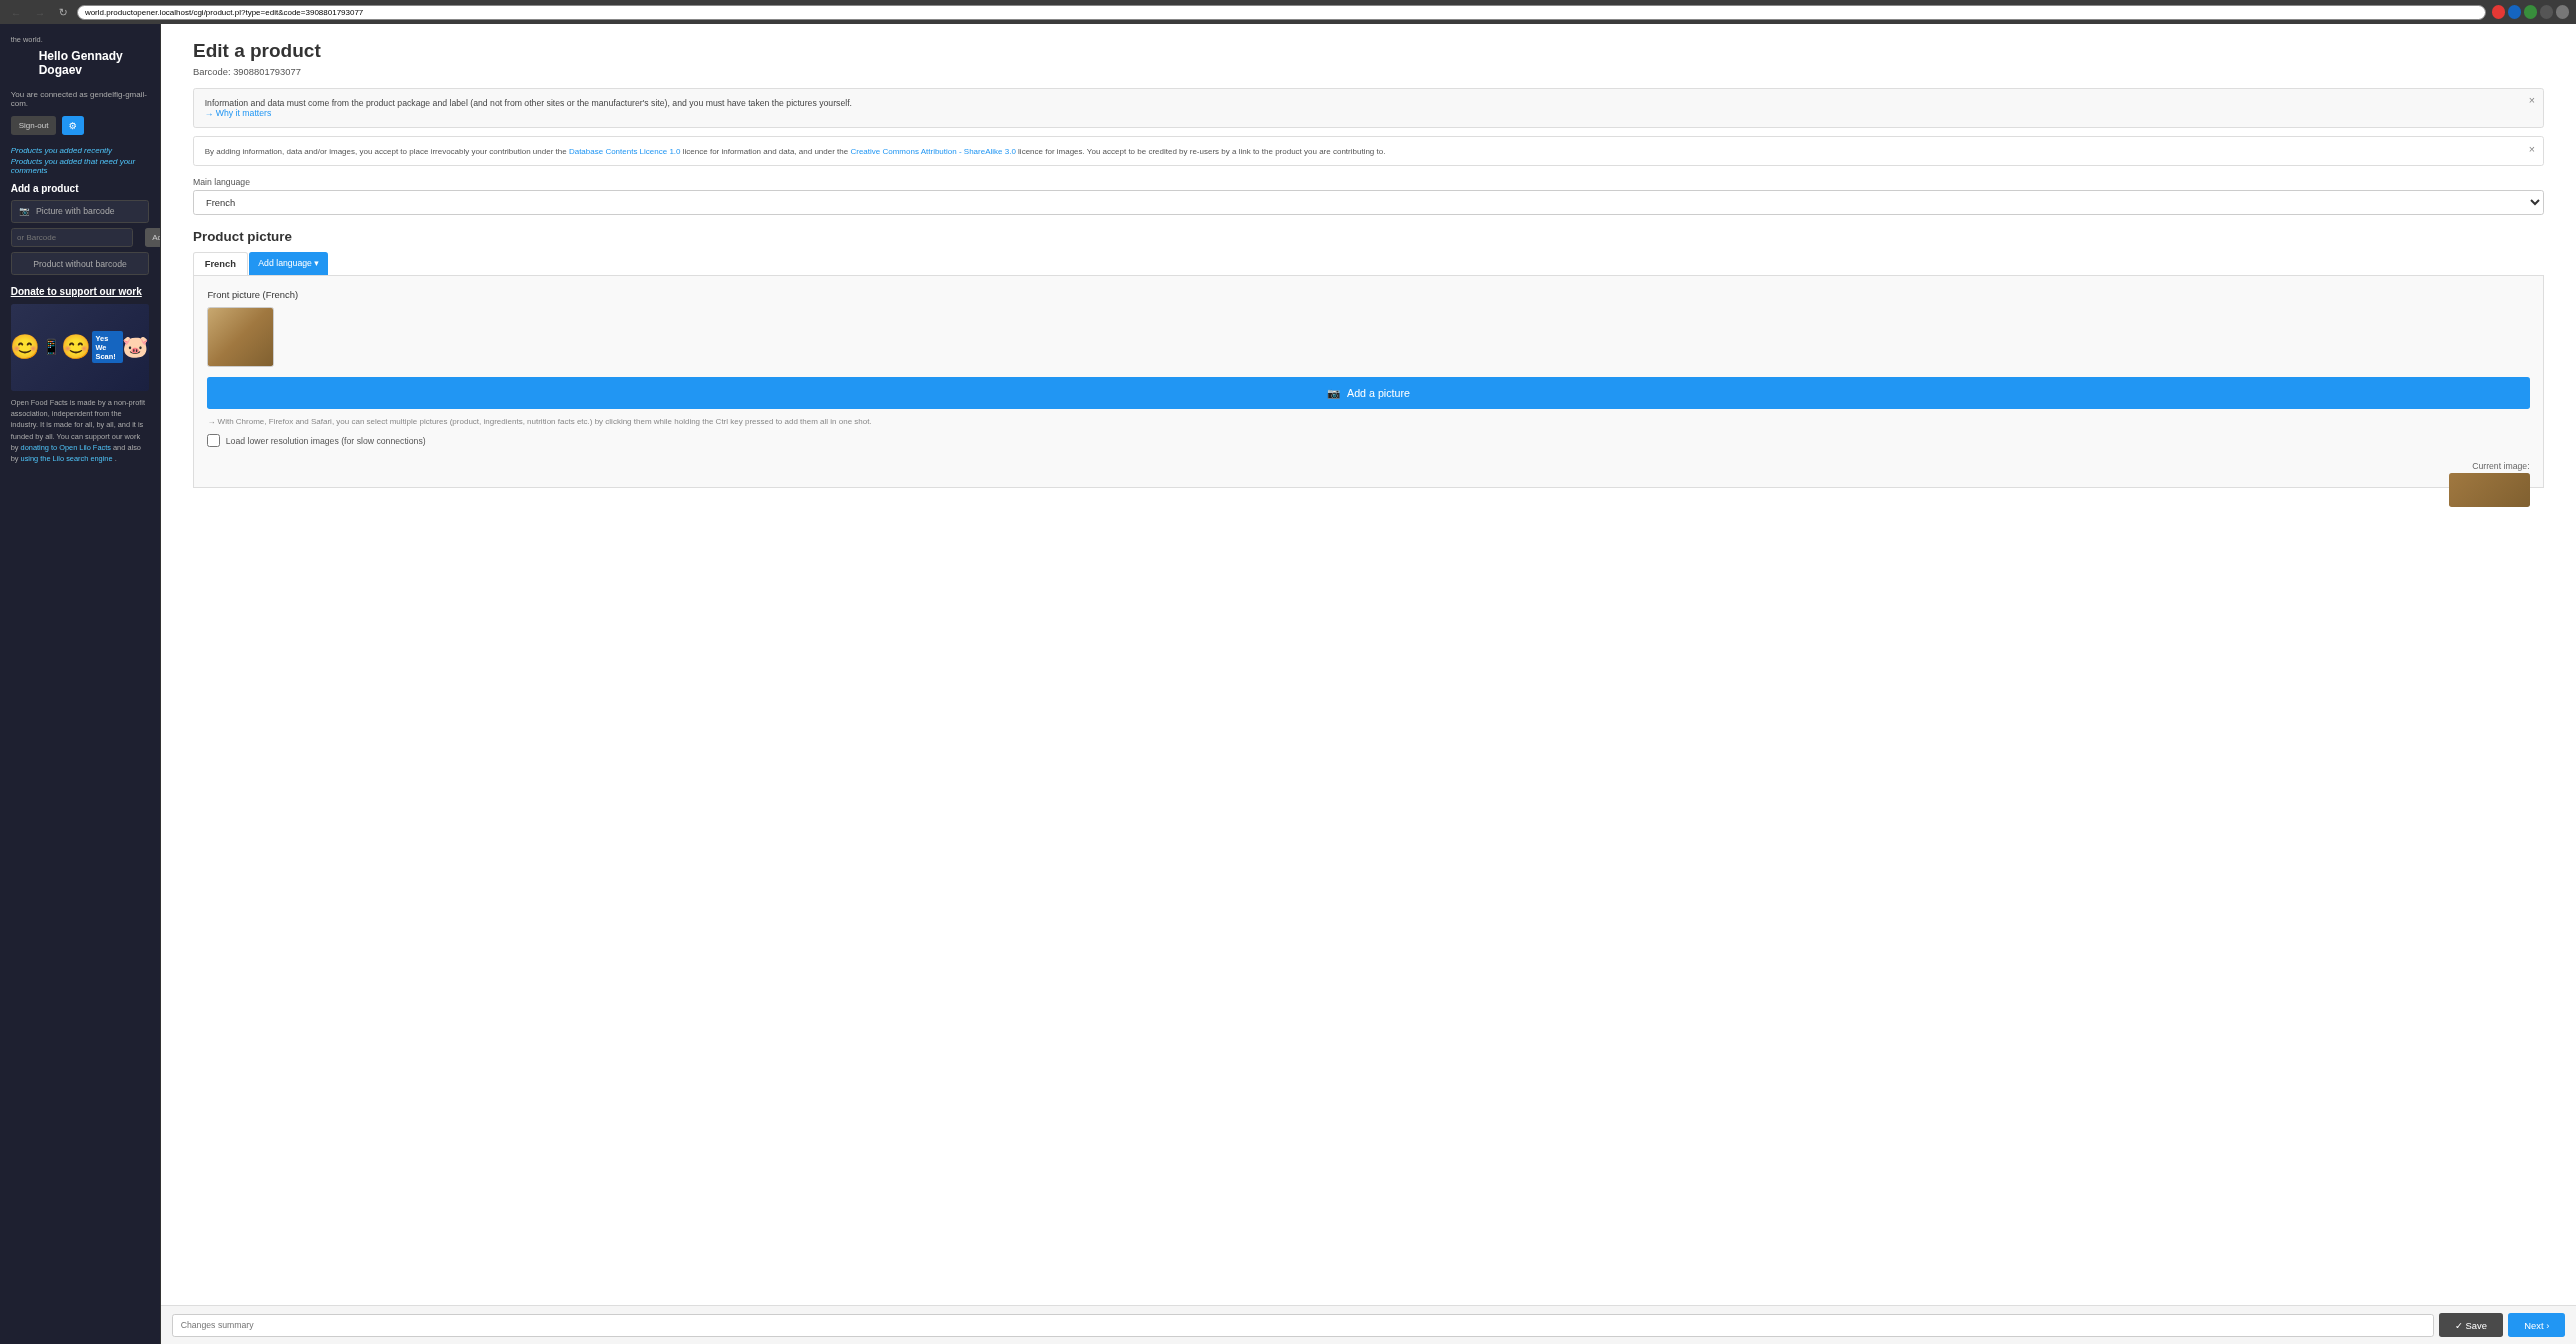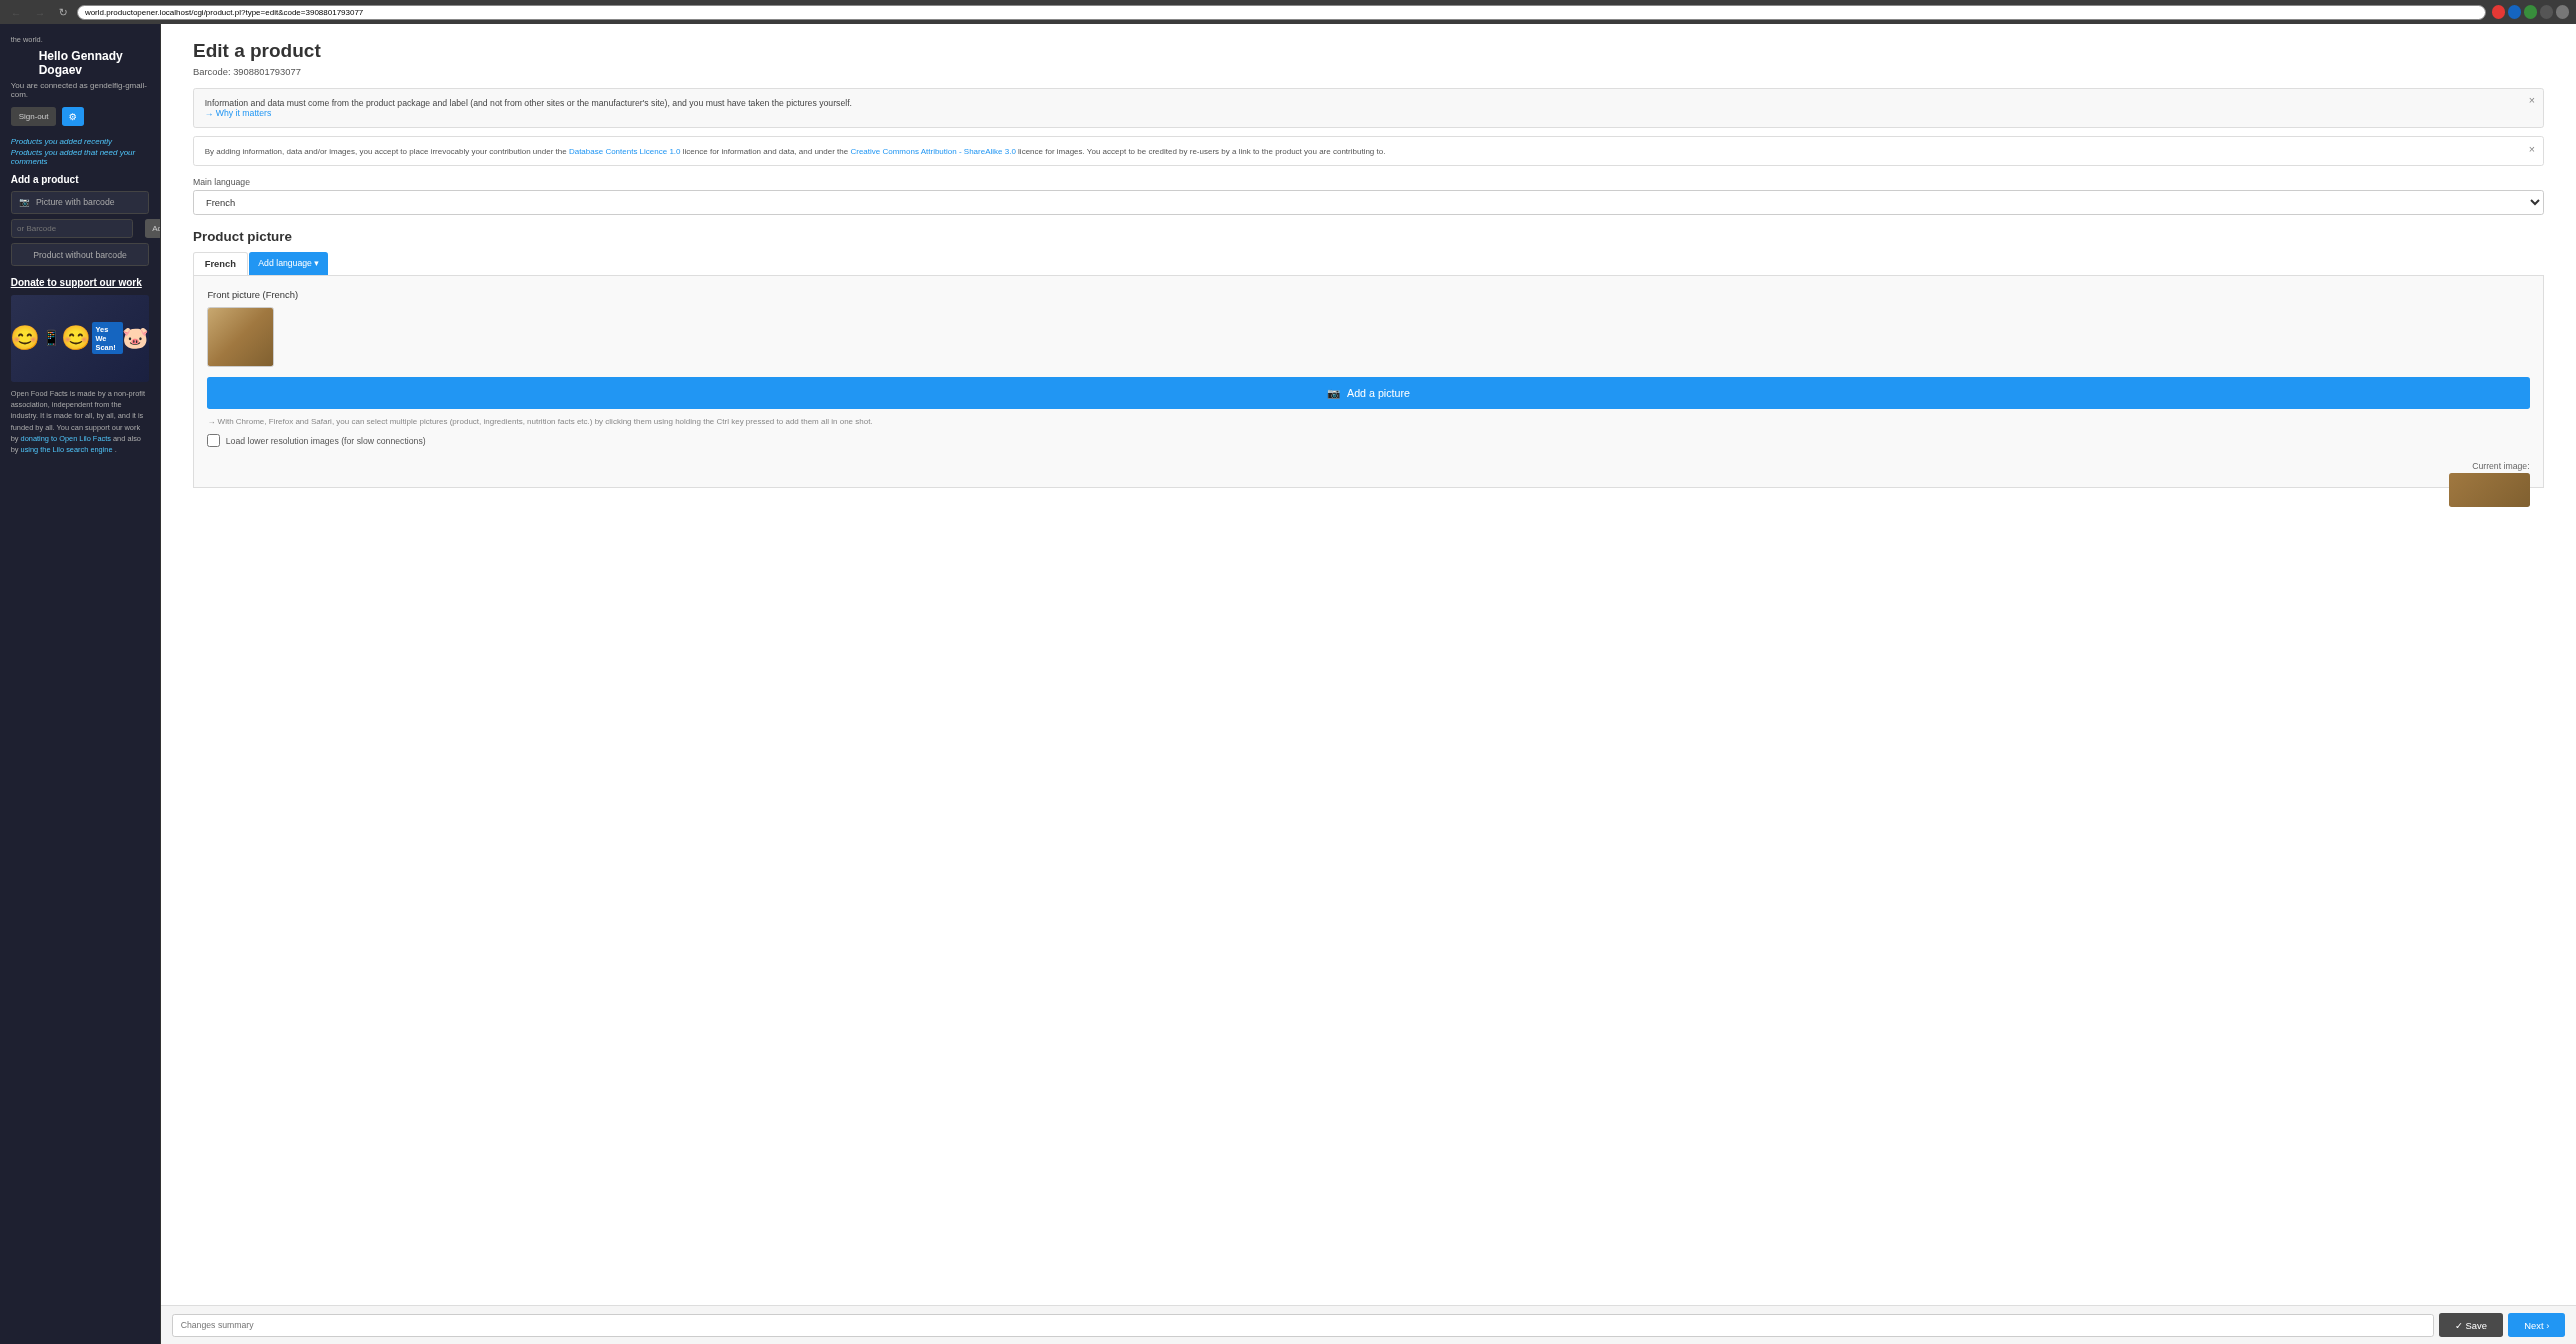--- a/index.html
+++ b/index.html
@@ -12,21 +12,21 @@
     .browser-url-bar { flex: 1; background: #fff; border: 0.7px solid #888; border-radius: 8px; padding: 2px 6.7px; font-size: 8px; color: #000; }
     .browser-icons { display: flex; gap: 2.7px; align-items: center; }
     .browser-icon { width: 13.4px; height: 13.4px; border-radius: 50%; display: flex; align-items: center; justify-content: center; font-size: 7.4px; }
 
     
     .app-body { display: flex; flex: 1; overflow: hidden; justify-content: flex-end; }
 
     
     .sidebar { width: 161px; background: #1e2030; padding: 10.7px; overflow-y: auto; flex-shrink: 0; border-right: 0.7px solid #333; }
     .sidebar-text-sm { font-size: 7.4px; color: #aaa; margin-bottom: 5.4px; }
-    .sidebar-title { font-size: 12px; font-weight: bold; color: #fff; margin-bottom: 4px; padding-left: 28px; }
+    .sidebar-title { font-size: 12px; font-weight: bold; color: #fff; margin-bottom: 13px; padding-left: 28px; }
     .sidebar-user-info { font-size: 8px; color: #aaa; margin-bottom: 8px; }
     .sidebar-btn-row { display: flex; gap: 5.4px; margin-bottom: 10.7px; }
     .btn-sign-out { background: #444; color: #ccc; border: none; padding: 4px 8px; border-radius: 2.7px; cursor: pointer; font-size: 8px; }
     .btn-gear { background: #2196F3; color: #fff; border: none; padding: 4px 6.7px; border-radius: 2.7px; cursor: pointer; font-size: 9.4px; }
     .sidebar-link { color: #4fc3f7; font-size: 8px; text-decoration: none; display: block; margin-bottom: 2.7px; font-style: italic; }
     .sidebar-section-title { font-size: 10px; font-weight: bold; color: #fff; margin: 8px 0 5.4px; }
     .sidebar-picture-btn { display: flex; align-items: center; gap: 5.4px; background: #2a2d3e; border: 0.7px solid #444; color: #aaa; padding: 5.4px 8px; border-radius: 2.7px; width: 100%; cursor: pointer; font-size: 8.7px; margin-bottom: 5.4px; }
     .sidebar-barcode-row { display: flex; gap: 12px; margin-bottom: 5.4px; }
     .sidebar-barcode-input { flex: 1; background: #2a2d3e; border: 0.7px solid #444; color: #aaa; padding: 4px 5.4px; border-radius: 2.7px; font-size: 8px; }
     .sidebar-add-btn { background: #555; color: #ccc; border: none; padding: 4px 6.7px; border-radius: 2.7px; cursor: pointer; font-size: 8px; }
@@ -171,21 +171,21 @@
     </div>
     <div class="tab-content-area">
       <div class="picture-section-label">Front picture (French)</div>
       <div class="product-thumb">
         <div class="product-thumb-inner"></div>
       </div>
       <button class="add-picture-btn">
         <span>📷</span>
         <span>Add a picture</span>
       </button>
-      <p class="chrome-tip">→  With Chrome, Firefox and Safari, you can select multiple pictures (product, ingredients, nutrition facts etc.) by clicking them using holding the Ctrl key pressed to add them all in one shot.</p>
+      <p class="chrome-tip">→  With Chrome, Firefox and Safari, you can select multiple pictures (product, ingredients, nutrition facts etc.) by clicking them while holding the Ctrl key pressed to add them all in one shot.</p>
       <div class="checkbox-row">
         <input type="checkbox" style="">
         <label>Load lower resolution images (for slow connections)</label>
       </div>
       <div style="text-align:right;">
         <div class="current-image-label">Current image:</div>
         <div class="current-image-thumb"></div>
       </div>
     </div>
   </div>

